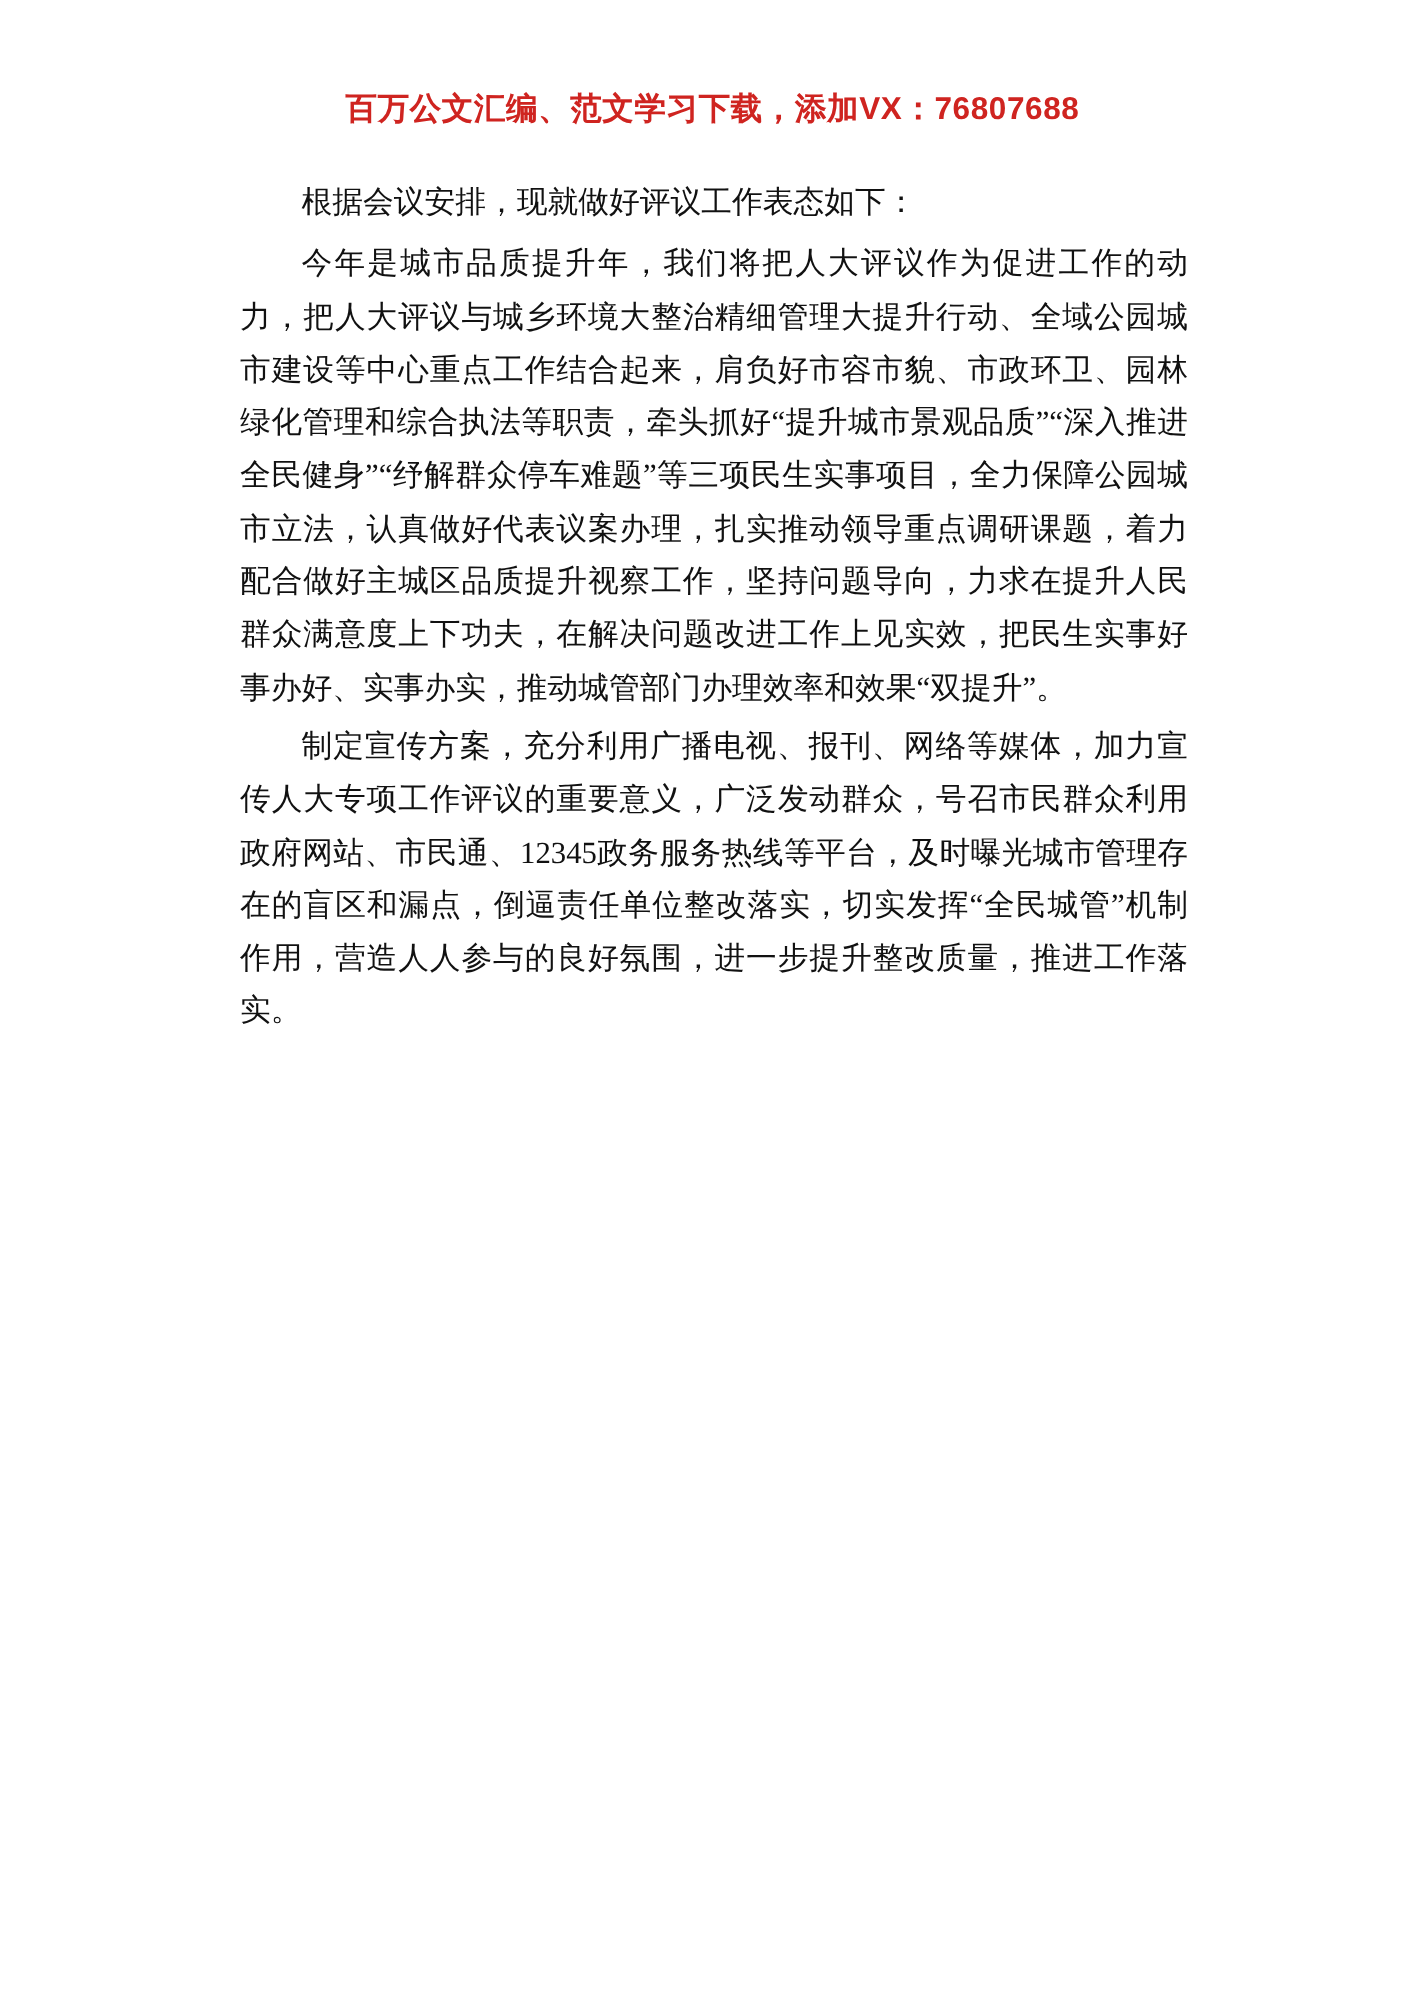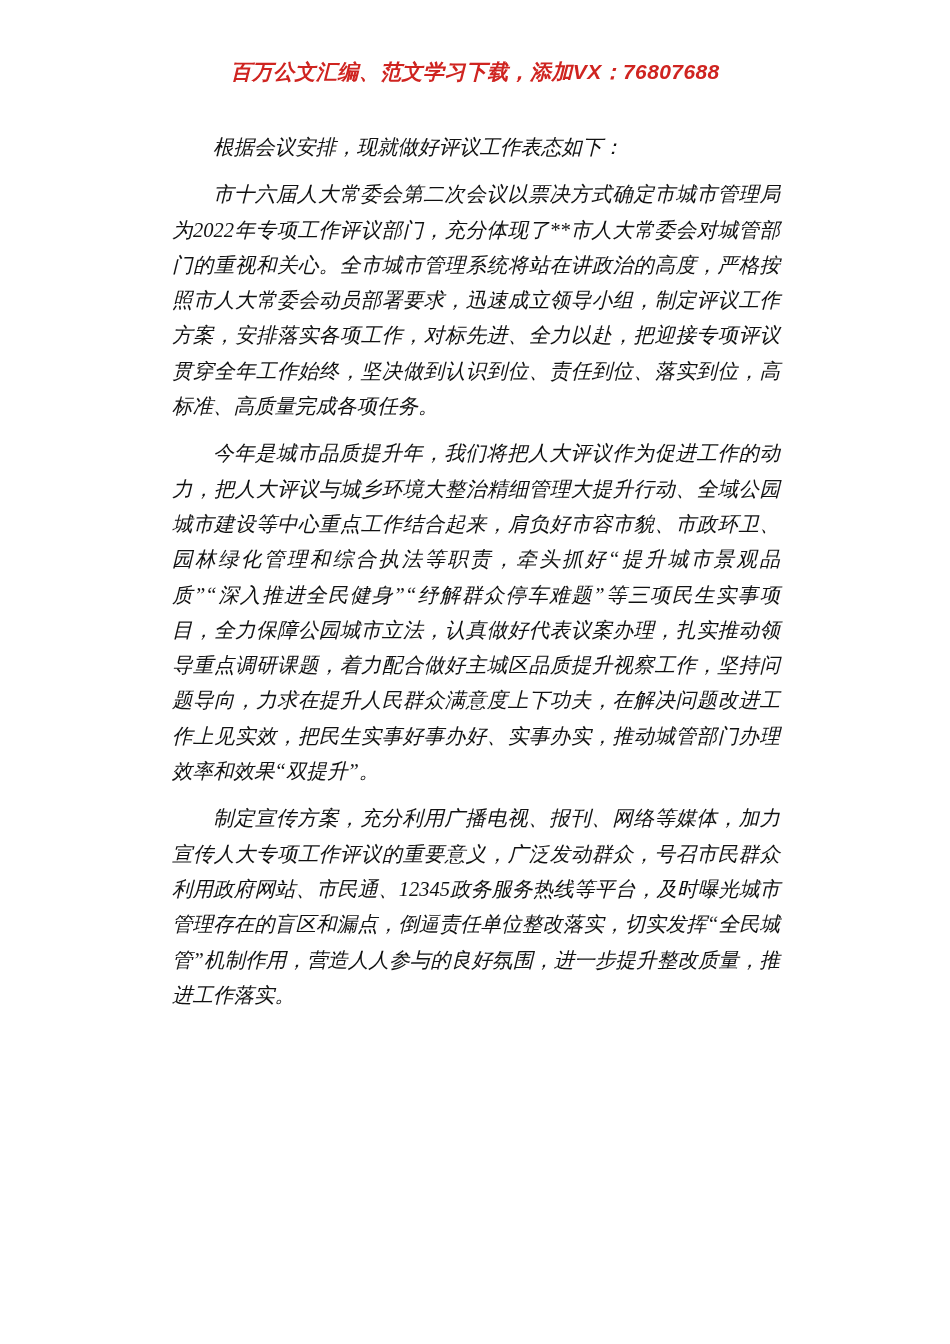--- a/index.html
+++ b/index.html
@@ -15,21 +15,20 @@
     -webkit-font-smoothing: antialiased;
   }
 
   .page {
     position: relative;
     width: 950px;
     height: 1344px;
     background: #ffffff;
     box-sizing: border-box;
     overflow: hidden;
-    font-style: italic;
   }
 
   
   .banner {
     position: absolute;
     top: 58px;
     left: 0;
     width: 950px;
     text-align: center;
     color: #cf2420;
@@ -42,21 +41,21 @@
 
   
   .doc {
     position: absolute;
     top: 118px;
     left: 160px;
     width: 632px;
   }
 
   .para {
-    margin: 12px;
+    margin: 0;
     font-family: "Liberation Serif", "DejaVu Serif", serif;
     font-size: 20.5px;
     line-height: 35.3px;
     text-align: justify;
     text-justify: inter-ideograph;
     text-indent: 41px;
     color: #111111;
   }
 
   .intro {
@@ -83,21 +82,20 @@
 <body>
 
 <div class="page">
 
   <div class="banner">百万公文汇编、范文学习下载，添加VX：76807688</div>
 
   <div class="doc">
 
     <p class="para intro">根据会议安排，现就做好评议工作表态如下：</p>
 
-    <p class="para section-body">市十六届人大常委会第二次会议以票决方式确定市城市管理局为2022年专项工作评议部门，充分体现了**市人大常委会对城管部门的重视和关心。全市城市管理系统将站在讲政治的高度，严格按照市人大常委会动员部署要求，迅速成立领导小组，制定评议工作方案，安排落实各项工作，对标先进、全力以赴，把迎接专项评议贯穿全年工作始终，坚决做到认识到位、责任到位、落实到位，高标准、高质量完成各项任务。</p>
 
 
     <p class="para section-body">今年是城市品质提升年，我们将把人大评议作为促进工作的动力，把人大评议与城乡环境大整治精细管理大提升行动、全域公园城市建设等中心重点工作结合起来，肩负好市容市貌、市政环卫、园林绿化管理和综合执法等职责，牵头抓好“提升城市景观品质”“深入推进全民健身”“纾解群众停车难题”等三项民生实事项目，全力保障公园城市立法，认真做好代表议案办理，扎实推动领导重点调研课题，着力配合做好主城区品质提升视察工作，坚持问题导向，力求在提升人民群众满意度上下功夫，在解决问题改进工作上见实效，把民生实事好事办好、实事办实，推动城管部门办理效率和效果“双提升”。</p>
 
     <p class="para section-body">制定宣传方案，充分利用广播电视、报刊、网络等媒体，加力宣传人大专项工作评议的重要意义，广泛发动群众，号召市民群众利用政府网站、市民通、12345政务服务热线等平台，及时曝光城市管理存在的盲区和漏点，倒逼责任单位整改落实，切实发挥“全民城管”机制作用，营造人人参与的良好氛围，进一步提升整改质量，推进工作落实。</p>
 
   </div>
 </div>
 
 </body></html>

